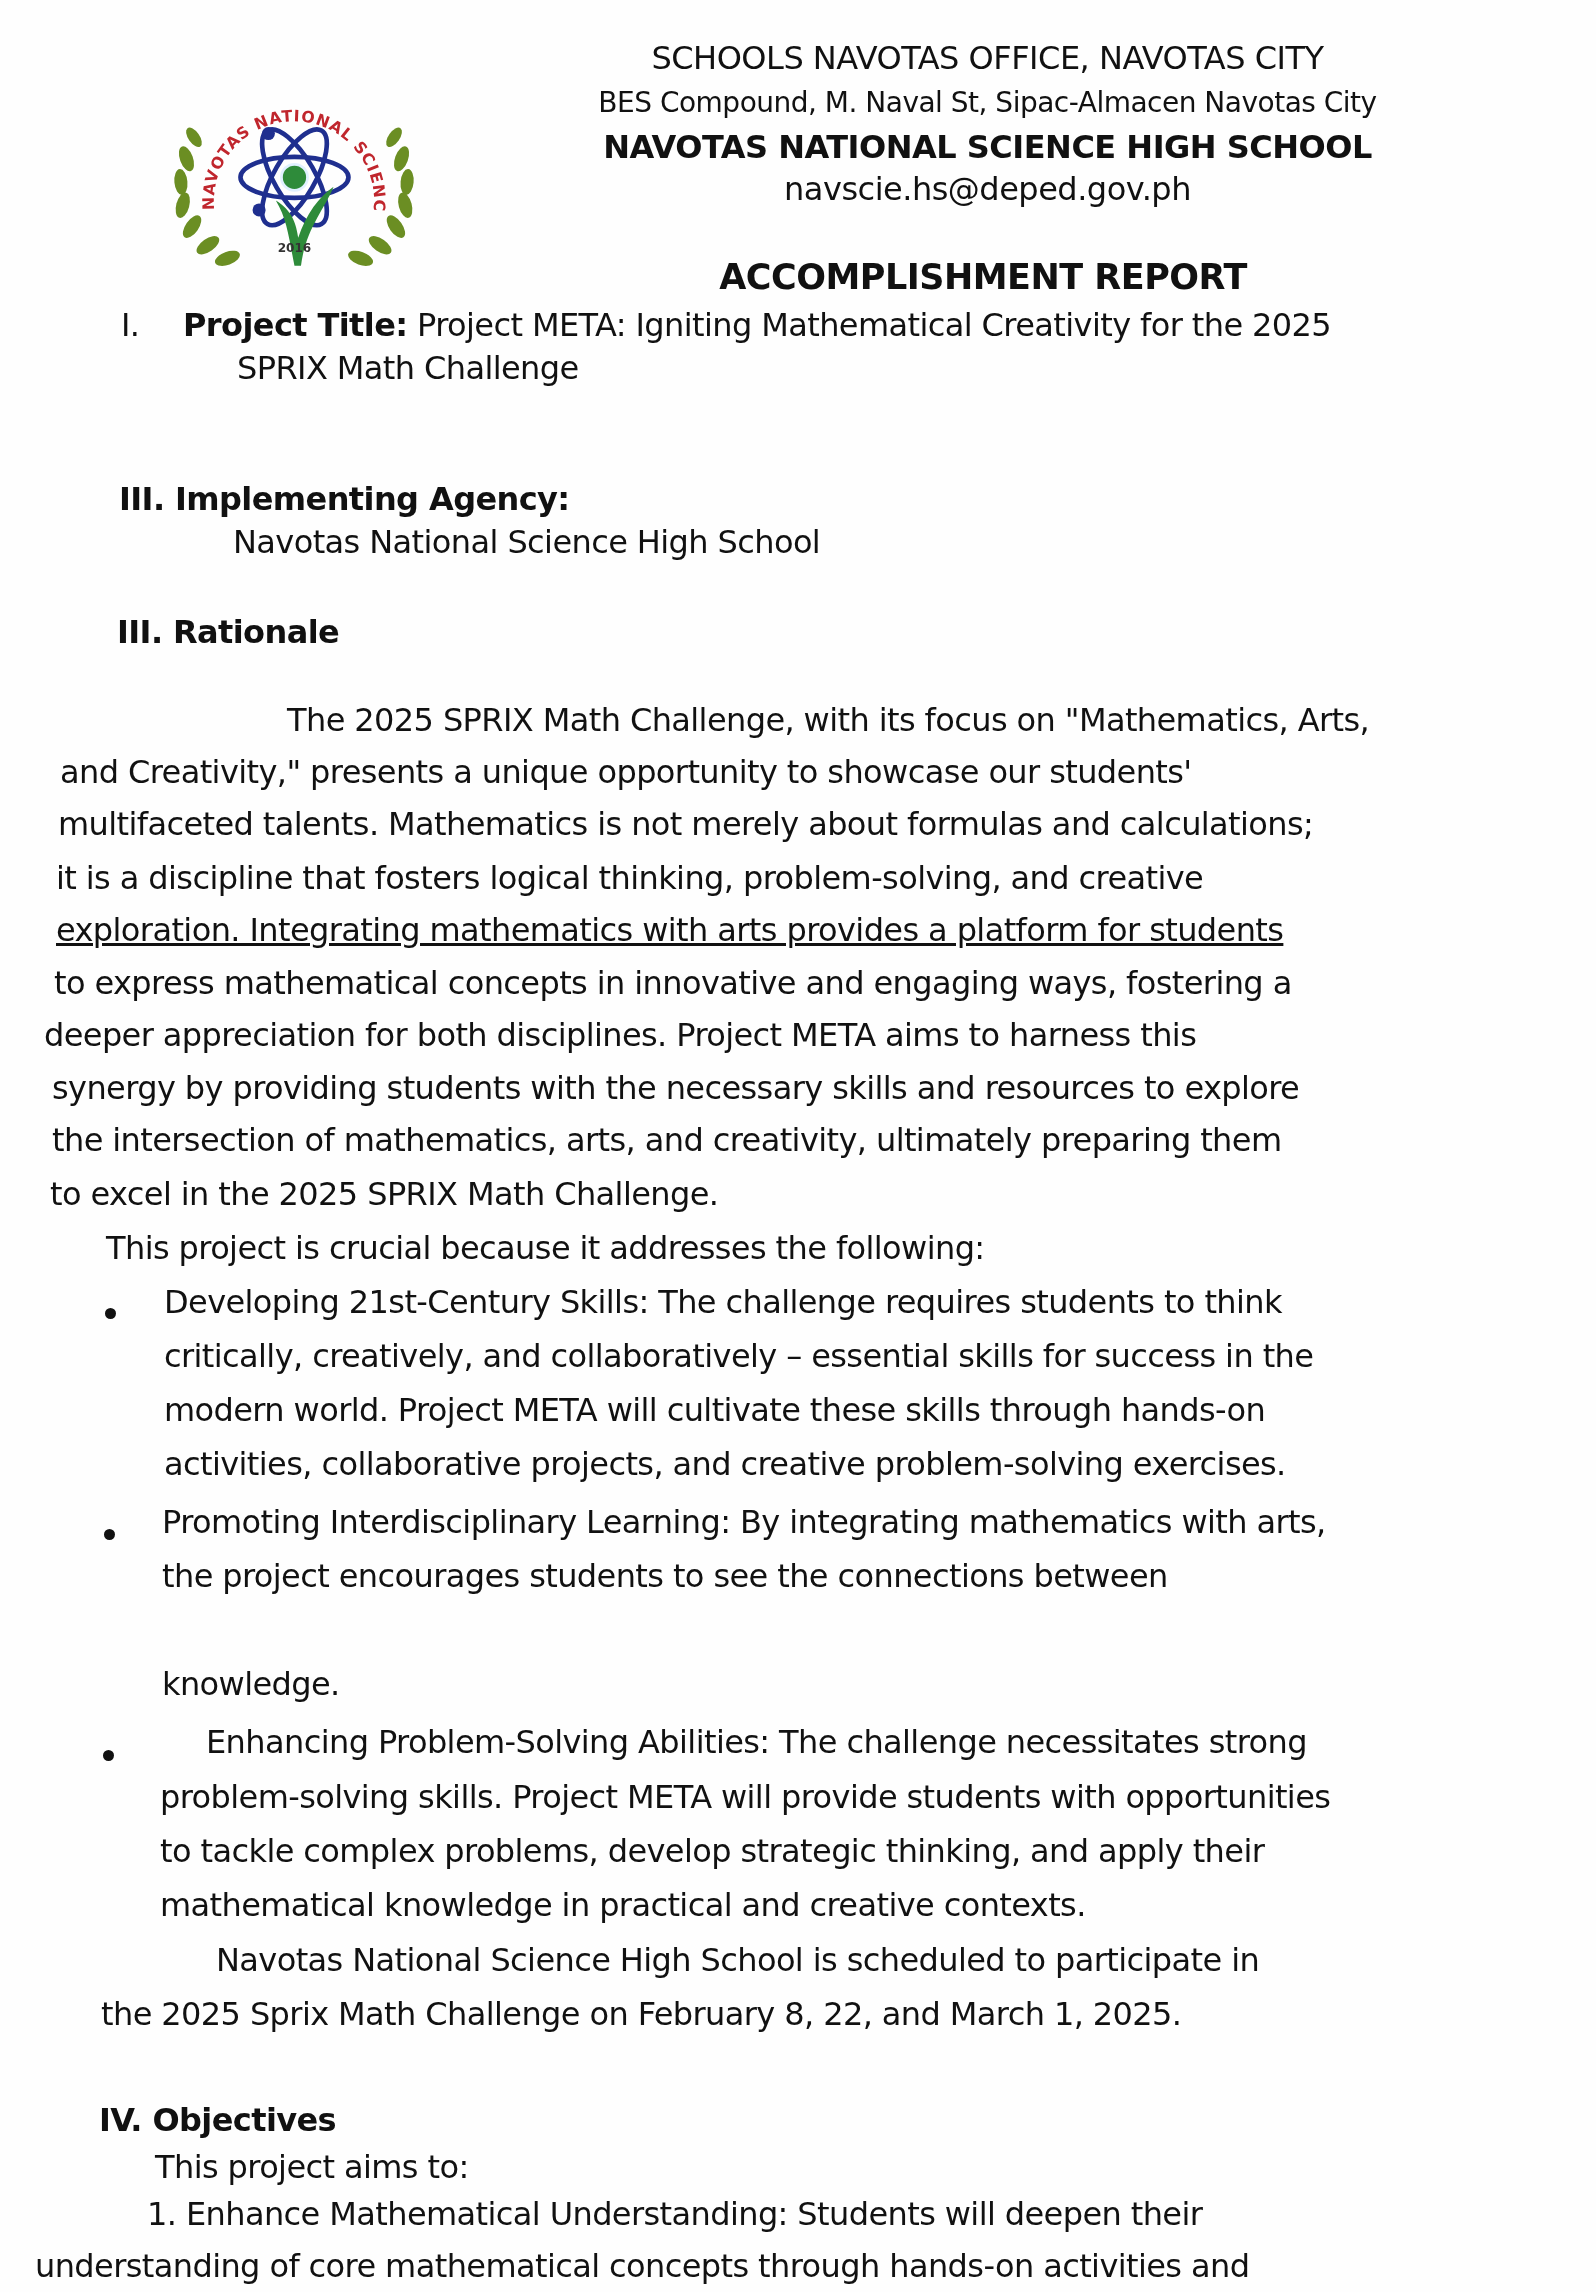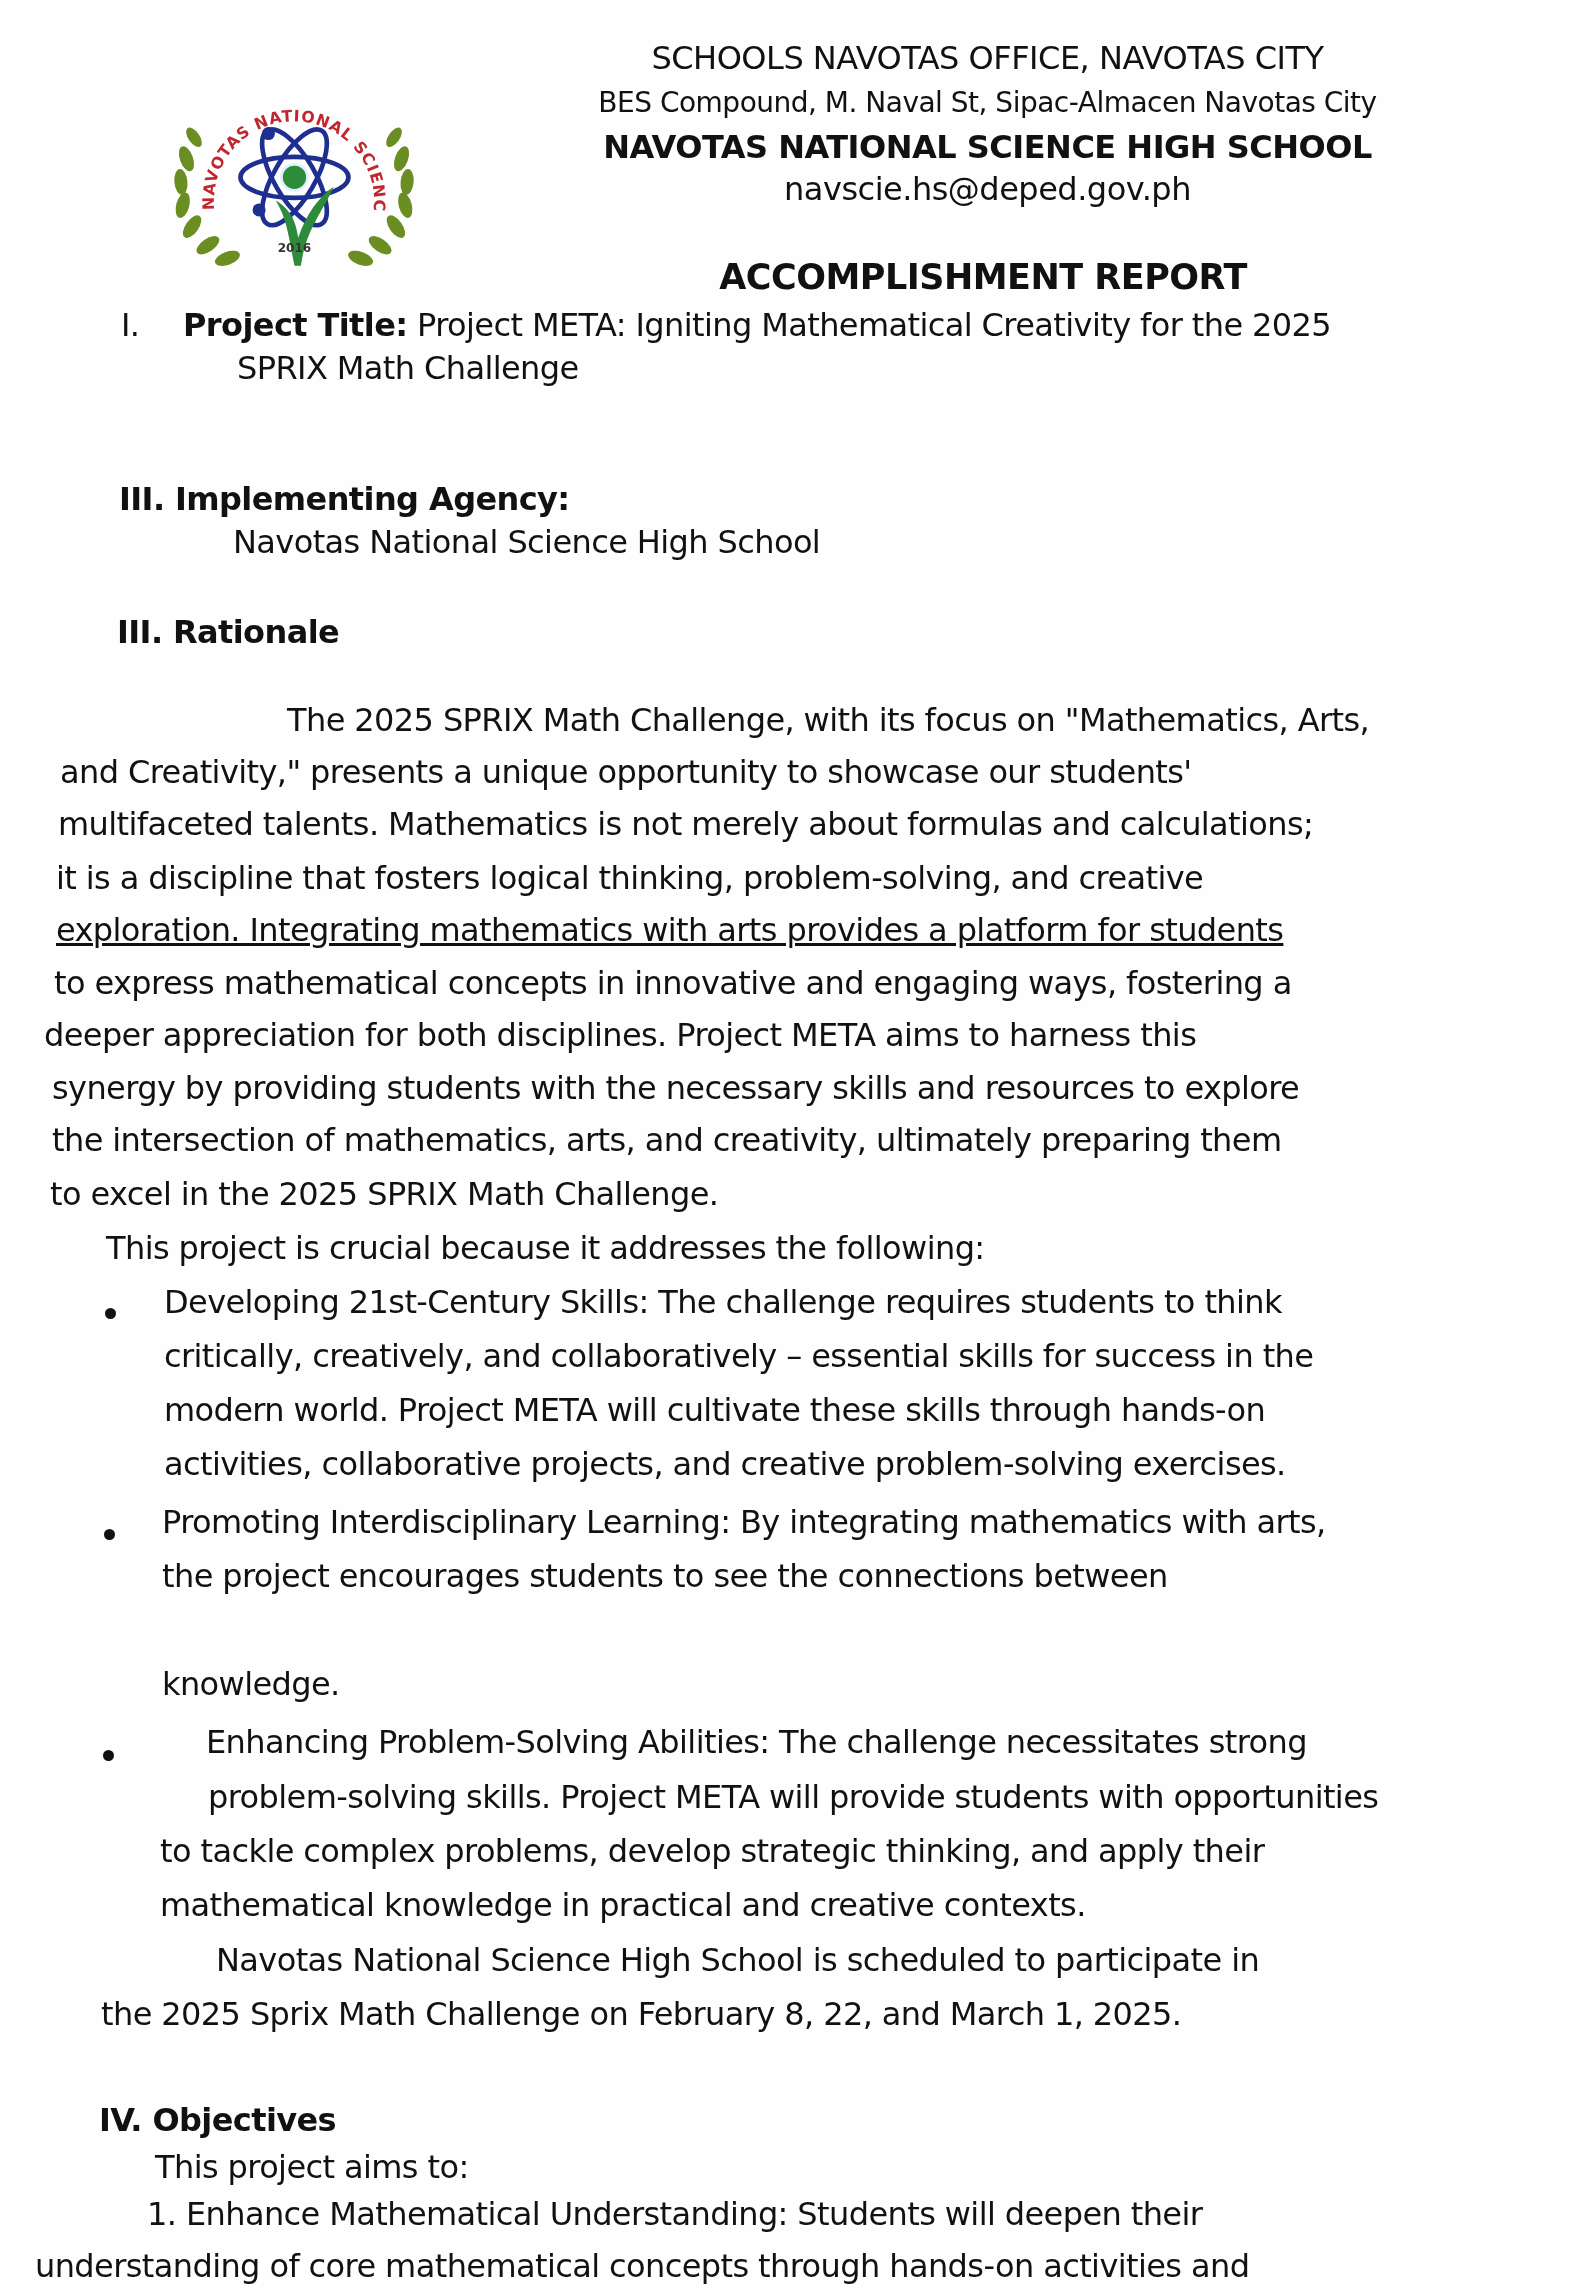--- a/index.html
+++ b/index.html
@@ -103,21 +103,21 @@
   <div class="ln" style="left:164px; top:1391px;">modern world. Project META will cultivate these skills through hands-on</div>
   <div class="ln" style="left:164px; top:1445px;">activities, collaborative projects, and creative problem-solving exercises.</div>
 
   <div class="bullet" style="left:104px; top:1529px;"></div>
   <div class="ln" style="left:162px; top:1503px;">Promoting Interdisciplinary Learning: By integrating mathematics with arts,</div>
   <div class="ln" style="left:162px; top:1557px;">the project encourages students to see the connections between</div>
   <div class="ln" style="left:162px; top:1665px;">knowledge.</div>
 
   <div class="bullet" style="left:103px; top:1750px;"></div>
   <div class="ln" style="left:168px; top:1723px;margin-left:38px;">Enhancing Problem-Solving Abilities: The challenge necessitates strong</div>
-  <div class="ln" style="left:160px; top:1778px;margin-left:48px;">problem-solving skills. Project META will provide students with opportunities</div>
+  <div class="ln" style="left:160px; top:1778px;">problem-solving skills. Project META will provide students with opportunities</div>
   <div class="ln" style="left:160px; top:1832px;">to tackle complex problems, develop strategic thinking, and apply their</div>
   <div class="ln" style="left:160px; top:1886px;">mathematical knowledge in practical and creative contexts.</div>
 
   <div class="ln" style="left:216px; top:1941px;">Navotas National Science High School is scheduled to participate in</div>
   <div class="ln" style="left:101px; top:1995px;">the 2025 Sprix Math Challenge on February 8, 22, and March 1, 2025.</div>
 
   <div class="ln b" style="left:99px; top:2101px;">IV. Objectives</div>
   <div class="ln" style="left:155px; top:2148px;">This project aims to:</div>
   <div class="ln" style="left:147px; top:2195px;">1. Enhance Mathematical Understanding: Students will deepen their</div>
   <div class="ln" style="left:35px; top:2247px;">understanding of core mathematical concepts through hands-on activities and</div>

